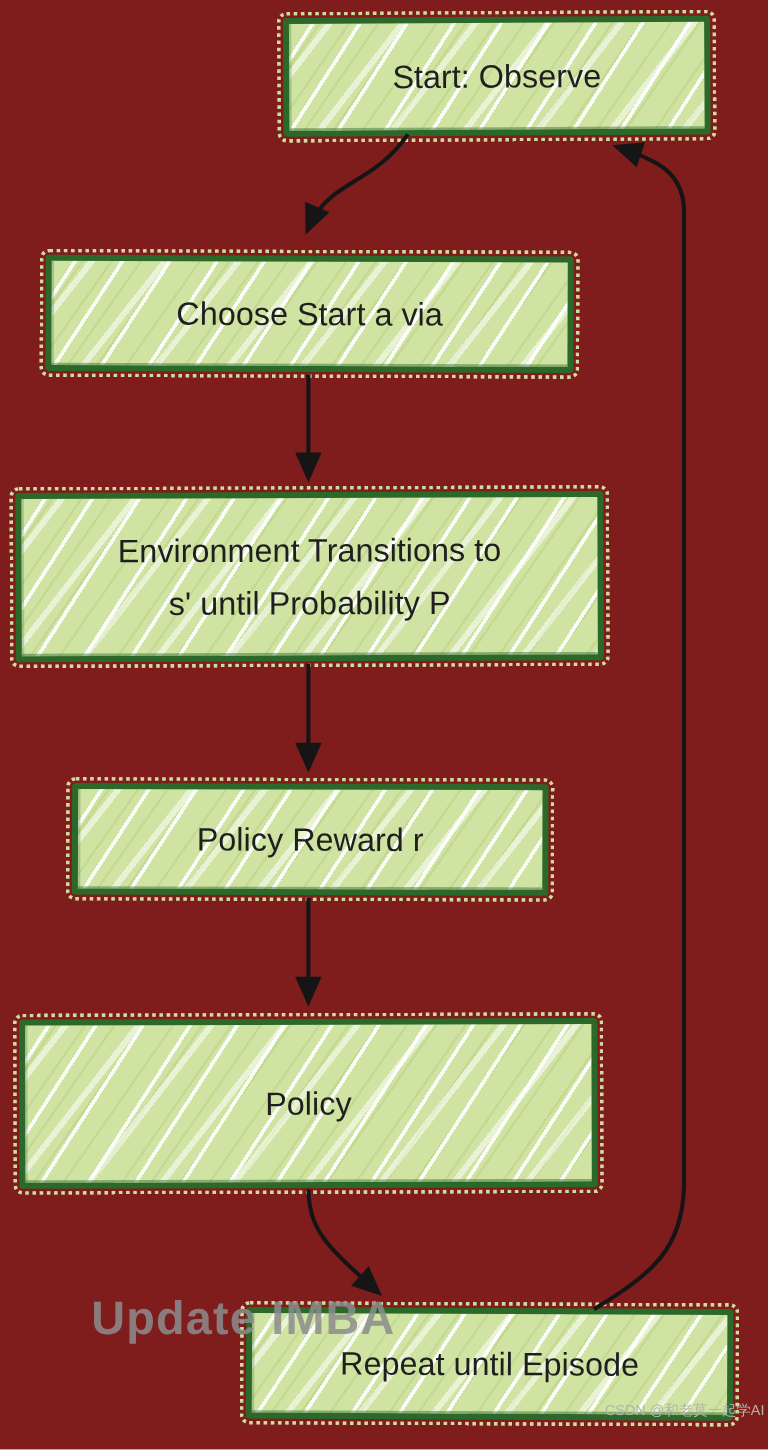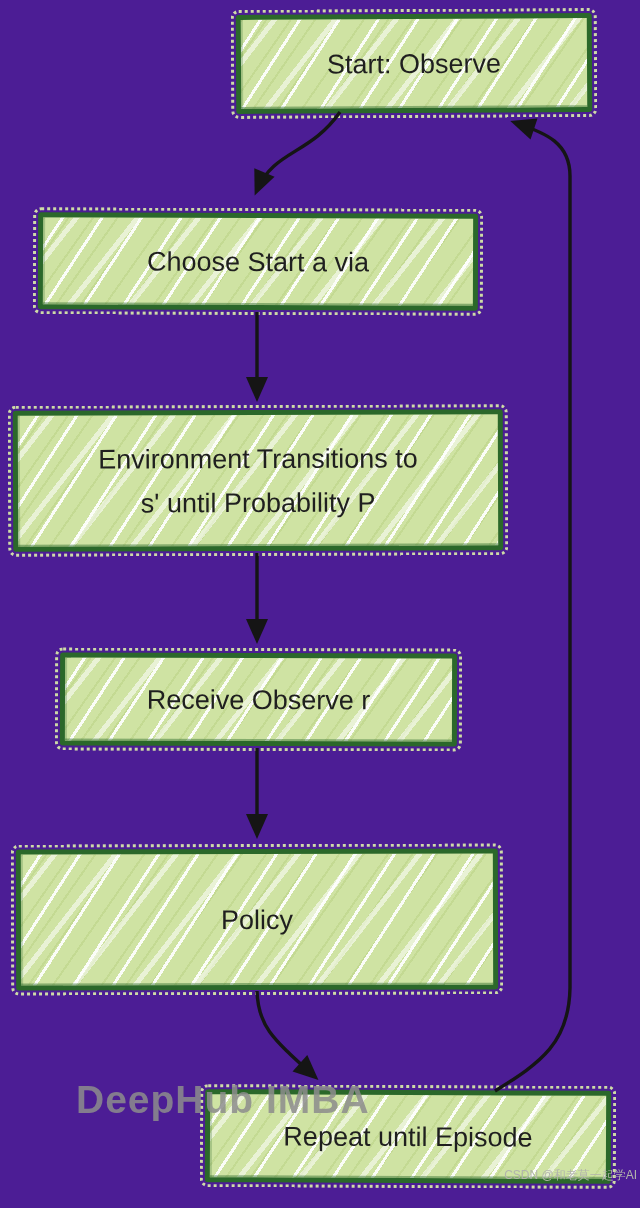--- a/index.html
+++ b/index.html
@@ -1,19 +1,19 @@
 <!DOCTYPE html>
 <html><head>
 <meta charset="utf-8">
 <style>
   html,body{margin:0;padding:0;background:#ffffff;}
   .canvas{
     position:relative;
     width:640px;height:1208px;
-    background:#4c1d95;
+    background:#7f1d1d;
     overflow:hidden;
     font-family:"Liberation Sans", sans-serif;
   }
   
   .node{
     position:absolute;
     box-sizing:border-box;
     border:5px solid #2b682a;
     border-radius:3px;
     background-color:#cfe3a3;
@@ -107,28 +107,28 @@
   <div class="node n2">
     <span>Choose Start a via</span>
   </div>
 
   <div class="node n3">
     <span>Environment Transitions to</span>
     <span>s' until Probability P</span>
   </div>
 
   <div class="node n4">
-    <span>Receive Observe r</span>
+    <span>Policy Reward r</span>
   </div>
 
   <div class="node n5">
     <span>Policy</span>
   </div>
 
   <div class="node n6">
     <span>Repeat until Episode</span>
   </div>
 
-  <div class="watermark">DeepHub IMBA</div>
+  <div class="watermark">Update IMBA</div>
 
   <div class="credit">CSDN @和老莫一起学AI</div>
 
 </div>
 
 </body></html>

